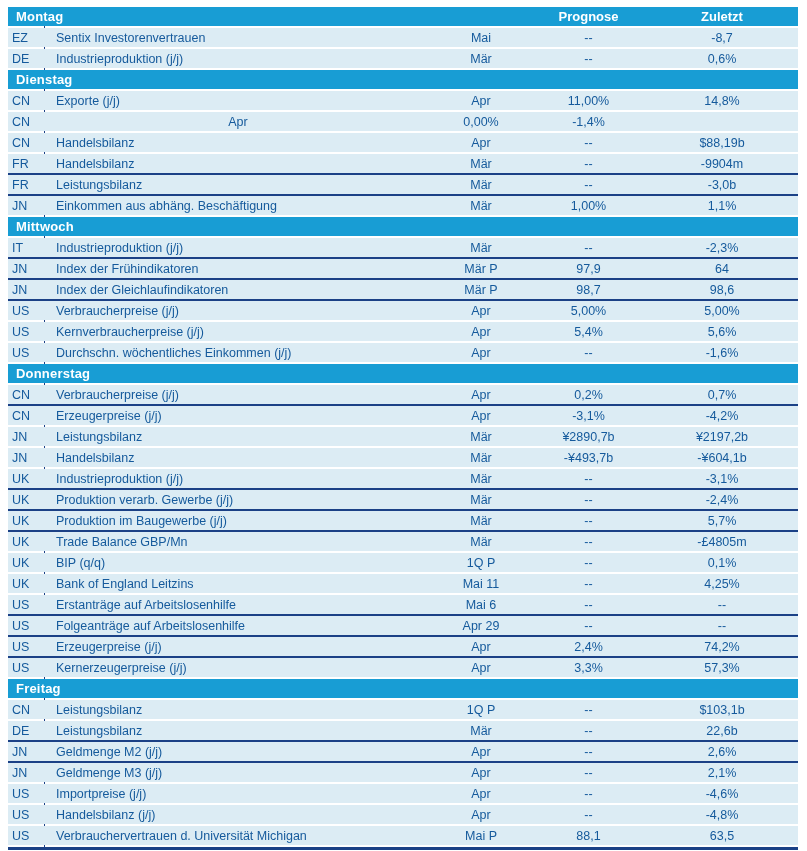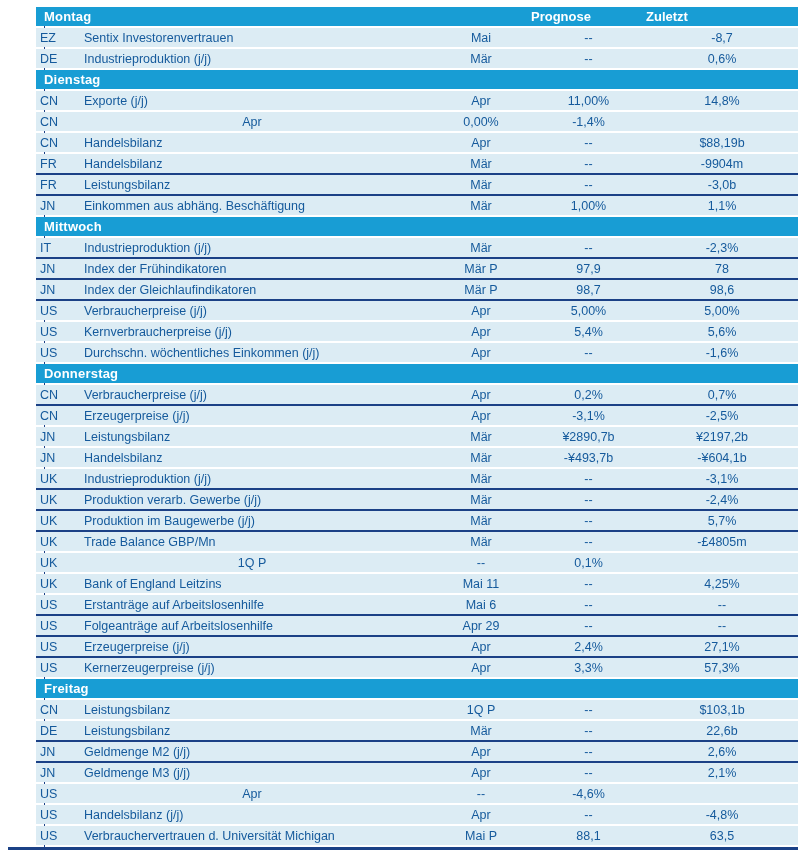--- a/index.html
+++ b/index.html
@@ -30,34 +30,33 @@
     z-index: 0;
   }
   .hdr-row, .data-row {
     position: relative;
     z-index: 1;
     display: grid;
     grid-template-columns: 37px 1fr 100px 115px 152px;
     align-items: center;
     height: 19px;
     margin-bottom: 2px;
-    margin-left: 28px;
   }
   .hdr-row {
     background: var(--header-bg);
     color: var(--header-text);
     font-weight: bold;
     font-size: 13px;
   }
   .hdr-day {
     grid-column: 1 / 4;
     padding-left: 8px;
     letter-spacing: 0.2px;
   }
-  .hdr-col { text-align: left; }
+  .hdr-col { text-align: center; }
   .data-row {
     background: var(--row-bg);
     color: var(--text);
     font-size: 12.5px;
   }
   .data-row.divided::after {
     content: "";
     position: absolute;
     left: 0;
     right: 0;
@@ -153,21 +152,21 @@
     <div class="c-name">Industrieproduktion (j/j)</div>
     <div class="c-period">Mär</div>
     <div class="c-prognose">--</div>
     <div class="c-zuletzt">-2,3%</div>
   </div>
     <div class="data-row divided">
     <div class="c-code">JN</div>
     <div class="c-name">Index der Frühindikatoren</div>
     <div class="c-period">Mär P</div>
     <div class="c-prognose">97,9</div>
-    <div class="c-zuletzt">78</div>
+    <div class="c-zuletzt">64</div>
   </div>
     <div class="data-row divided">
     <div class="c-code">JN</div>
     <div class="c-name">Index der Gleichlaufindikatoren</div>
     <div class="c-period">Mär P</div>
     <div class="c-prognose">98,7</div>
     <div class="c-zuletzt">98,6</div>
   </div>
     <div class="data-row">
     <div class="c-code">US</div>
@@ -200,21 +199,21 @@
     <div class="c-name">Verbraucherpreise (j/j)</div>
     <div class="c-period">Apr</div>
     <div class="c-prognose">0,2%</div>
     <div class="c-zuletzt">0,7%</div>
   </div>
     <div class="data-row">
     <div class="c-code">CN</div>
     <div class="c-name">Erzeugerpreise (j/j)</div>
     <div class="c-period">Apr</div>
     <div class="c-prognose">-3,1%</div>
-    <div class="c-zuletzt">-2,5%</div>
+    <div class="c-zuletzt">-4,2%</div>
   </div>
     <div class="data-row">
     <div class="c-code">JN</div>
     <div class="c-name">Leistungsbilanz</div>
     <div class="c-period">Mär</div>
     <div class="c-prognose">¥2890,7b</div>
     <div class="c-zuletzt">¥2197,2b</div>
   </div>
     <div class="data-row">
     <div class="c-code">JN</div>
@@ -246,20 +245,21 @@
   </div>
     <div class="data-row">
     <div class="c-code">UK</div>
     <div class="c-name">Trade Balance GBP/Mn</div>
     <div class="c-period">Mär</div>
     <div class="c-prognose">--</div>
     <div class="c-zuletzt">-£4805m</div>
   </div>
     <div class="data-row">
     <div class="c-code">UK</div>
+    <div class="c-name">BIP (q/q)</div>
     <div class="c-period">1Q P</div>
     <div class="c-prognose">--</div>
     <div class="c-zuletzt">0,1%</div>
   </div>
     <div class="data-row">
     <div class="c-code">UK</div>
     <div class="c-name">Bank of England Leitzins</div>
     <div class="c-period">Mai 11</div>
     <div class="c-prognose">--</div>
     <div class="c-zuletzt">4,25%</div>
@@ -276,21 +276,21 @@
     <div class="c-name">Folgeanträge auf Arbeitslosenhilfe</div>
     <div class="c-period">Apr 29</div>
     <div class="c-prognose">--</div>
     <div class="c-zuletzt">--</div>
   </div>
     <div class="data-row divided">
     <div class="c-code">US</div>
     <div class="c-name">Erzeugerpreise (j/j)</div>
     <div class="c-period">Apr</div>
     <div class="c-prognose">2,4%</div>
-    <div class="c-zuletzt">27,1%</div>
+    <div class="c-zuletzt">74,2%</div>
   </div>
     <div class="data-row">
     <div class="c-code">US</div>
     <div class="c-name">Kernerzeugerpreise (j/j)</div>
     <div class="c-period">Apr</div>
     <div class="c-prognose">3,3%</div>
     <div class="c-zuletzt">57,3%</div>
   </div>
     <div class="hdr-row">
     <div class="hdr-day">Freitag</div>
@@ -320,20 +320,21 @@
   </div>
     <div class="data-row">
     <div class="c-code">JN</div>
     <div class="c-name">Geldmenge M3 (j/j)</div>
     <div class="c-period">Apr</div>
     <div class="c-prognose">--</div>
     <div class="c-zuletzt">2,1%</div>
   </div>
     <div class="data-row">
     <div class="c-code">US</div>
+    <div class="c-name">Importpreise (j/j)</div>
     <div class="c-period">Apr</div>
     <div class="c-prognose">--</div>
     <div class="c-zuletzt">-4,6%</div>
   </div>
     <div class="data-row">
     <div class="c-code">US</div>
     <div class="c-name">Handelsbilanz (j/j)</div>
     <div class="c-period">Apr</div>
     <div class="c-prognose">--</div>
     <div class="c-zuletzt">-4,8%</div>

